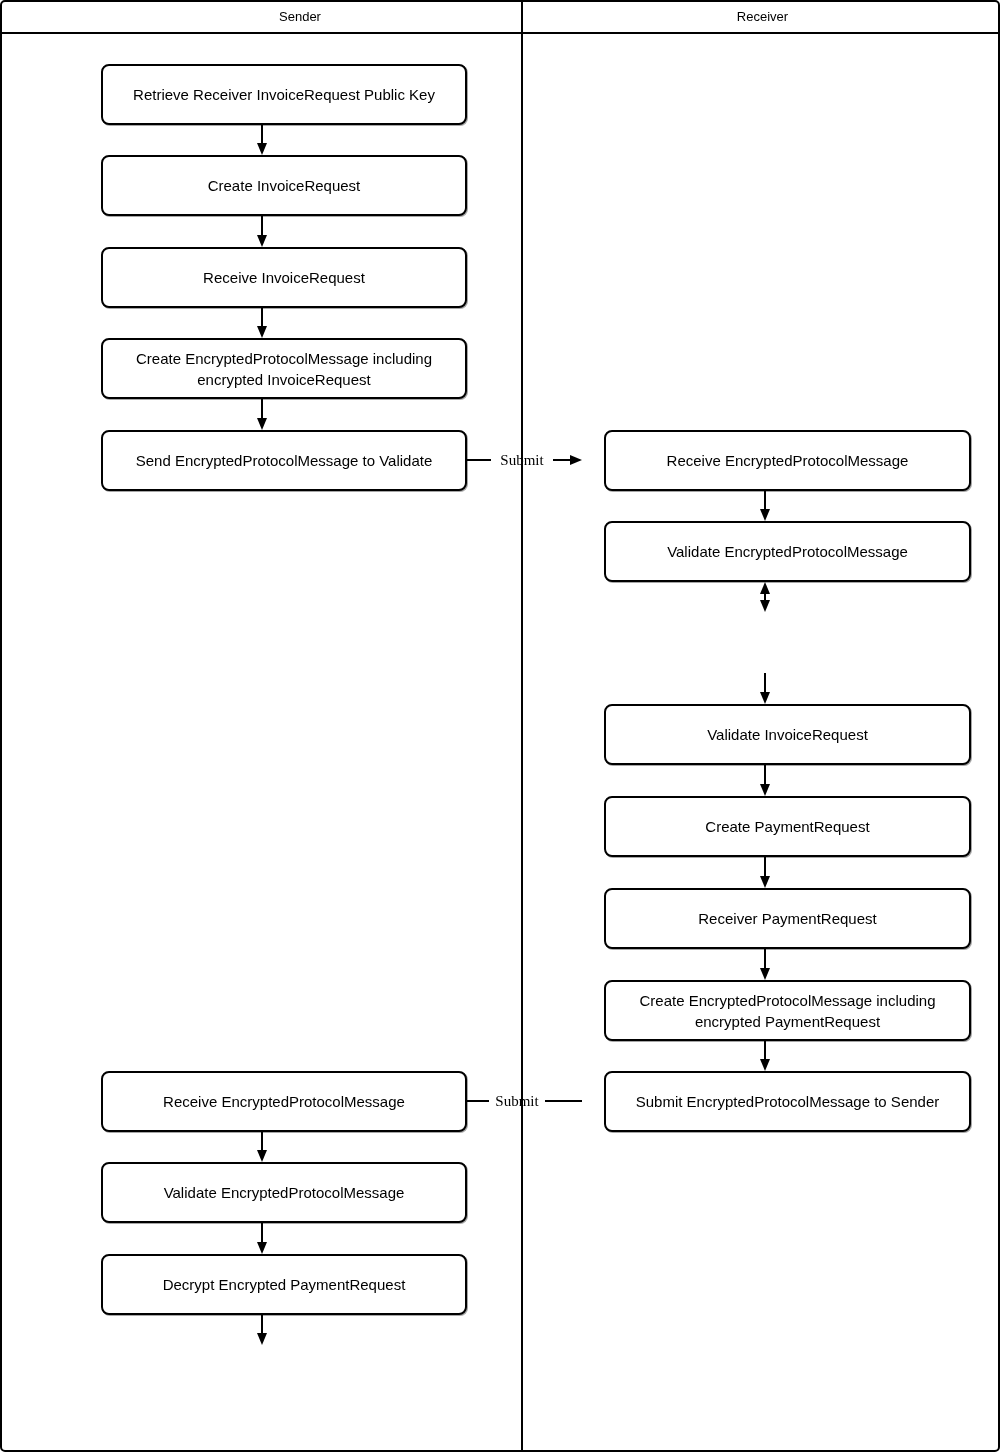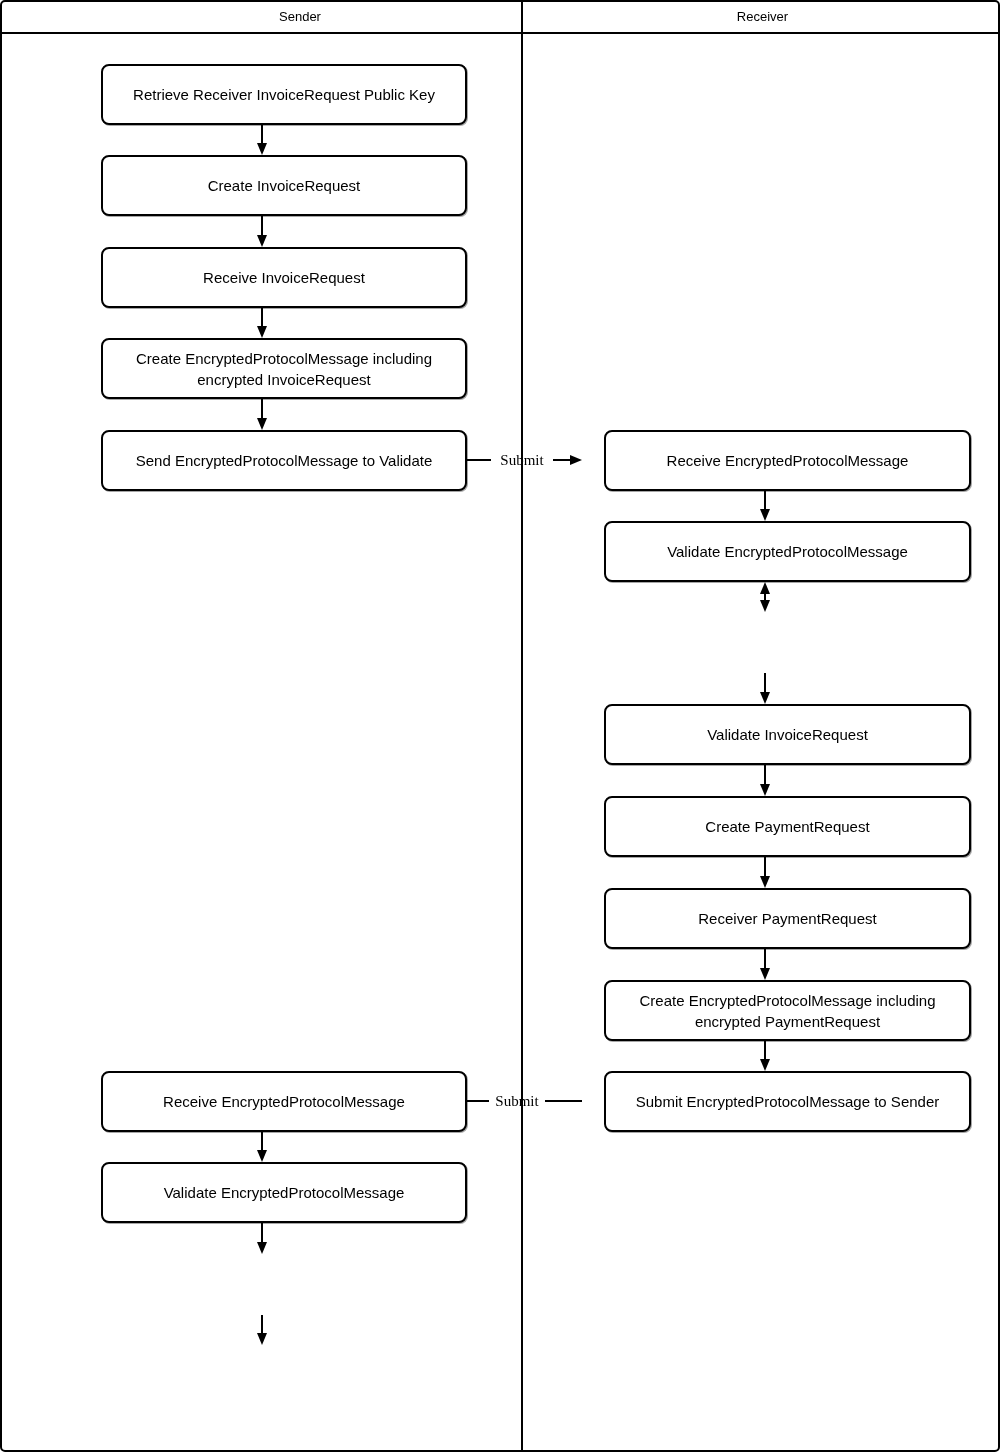--- a/index.html
+++ b/index.html
@@ -169,20 +169,21 @@
     </g>
   </svg>
 
   <div class="node sender-node" style="top:62px">Retrieve Receiver InvoiceRequest Public Key</div>
   <div class="node sender-node" style="top:153px">Create InvoiceRequest</div>
   <div class="node sender-node" style="top:245px">Receive InvoiceRequest</div>
   <div class="node sender-node" style="top:336px">Create EncryptedProtocolMessage including encrypted InvoiceRequest</div>
   <div class="node sender-node" style="top:428px">Send EncryptedProtocolMessage to Validate</div>
   <div class="node sender-node" style="top:1069px">Receive EncryptedProtocolMessage</div>
   <div class="node sender-node" style="top:1160px">Validate EncryptedProtocolMessage</div>
+  <div class="node sender-node" style="top:1252px">Decrypt Encrypted PaymentRequest</div>
 
   <div class="node receiver-node" style="top:428px">Receive EncryptedProtocolMessage</div>
   <div class="node receiver-node" style="top:519px">Validate EncryptedProtocolMessage</div>
   <div class="node receiver-node" style="top:702px">Validate InvoiceRequest</div>
   <div class="node receiver-node" style="top:794px">Create PaymentRequest</div>
   <div class="node receiver-node" style="top:886px">Receiver PaymentRequest</div>
   <div class="node receiver-node" style="top:978px">Create EncryptedProtocolMessage including encrypted PaymentRequest</div>
   <div class="node receiver-node" style="top:1069px">Submit EncryptedProtocolMessage to Sender</div>
 
   <div class="edge-label" style="left:520px; top:458px">Submit</div>

